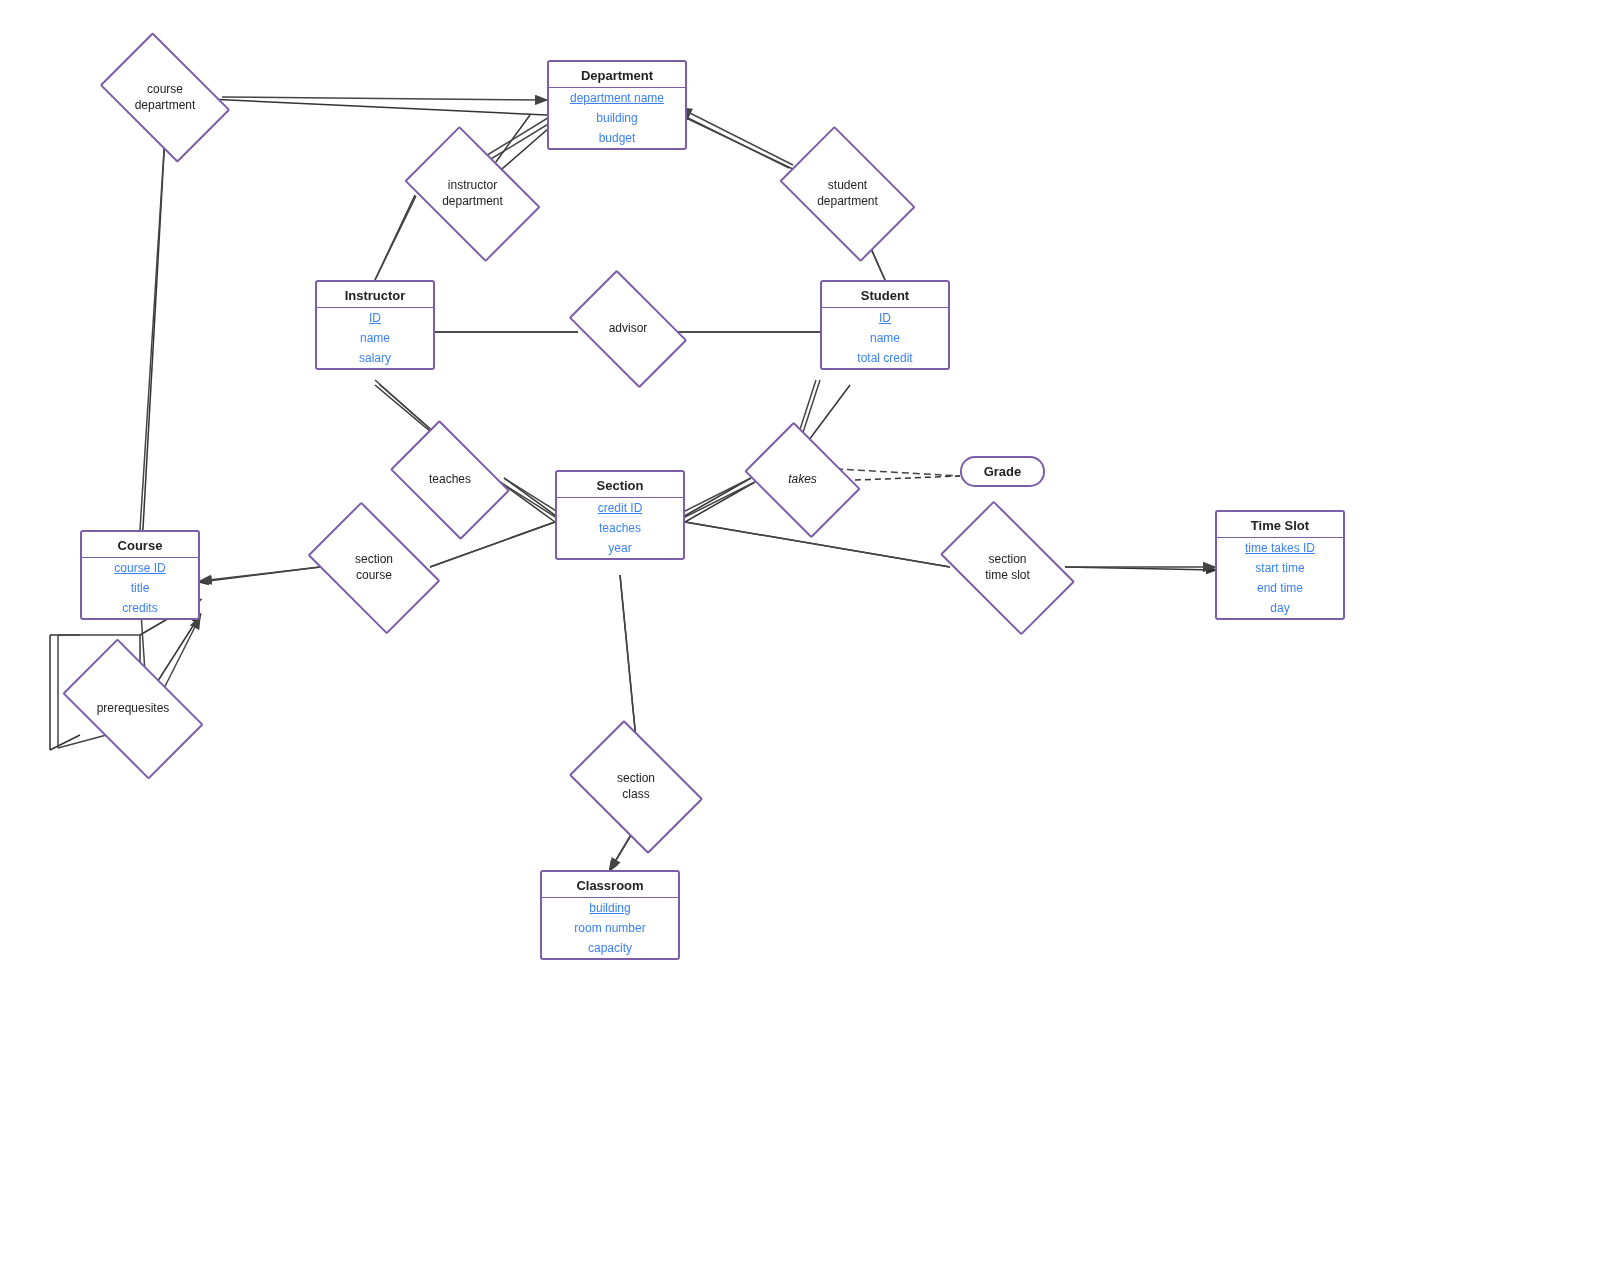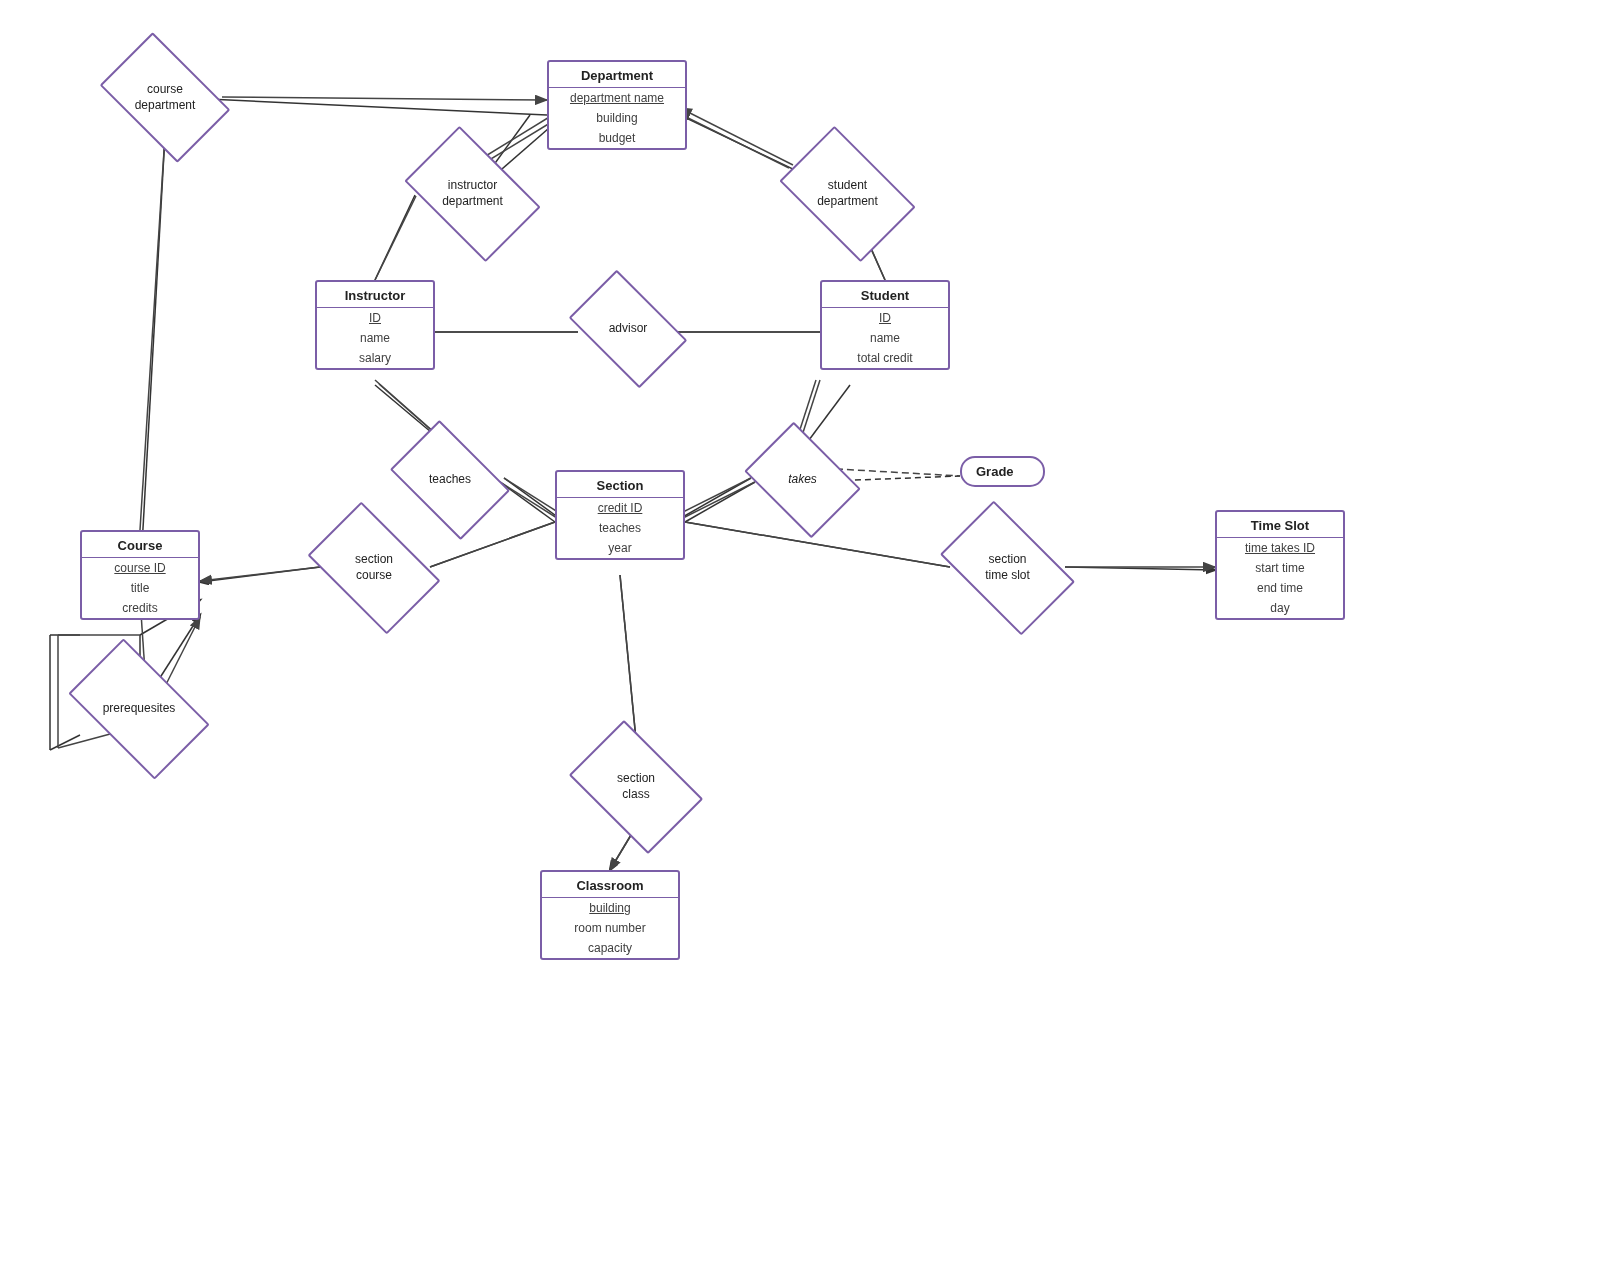--- a/index.html
+++ b/index.html
@@ -38,21 +38,21 @@
       padding: 6px 12px 4px;
       font-size: 13px;
       color: #222;
     }
     .entity .entity-divider {
       border-top: 1px solid #7b5ea7;
     }
     .entity .entity-attr {
       padding: 3px 14px;
       font-size: 12px;
-      color: #404040;
+      color: #3b82f6;
     }
     .entity .entity-attr.underline {
       text-decoration: underline;
     }
     .diamond {
       position: absolute;
       display: flex;
       align-items: center;
       justify-content: center;
       text-align: center;
@@ -73,21 +73,21 @@
       position: relative;
       z-index: 2;
       font-size: 12px;
       line-height: 1.3;
     }
     .grade-box {
       position: absolute;
       border: 2px solid #7b5ea7;
       border-radius: 15px;
       background: #fff;
-      text-align: left;
+      text-align: center;
       font-size: 13px;
       color: #222;
       padding: 6px 14px;
       font-weight: 600;
     }
   </style>
 </head>
 <body>
 
 <div id="diagram">
@@ -317,18 +317,18 @@
   <div class="diamond" style="left:580px;top:748px;width:112px;height:78px;">
     <div class="diamond-shape"></div>
     <span class="diamond-label">section<br>class</span>
   </div>
 
   <div class="diamond" style="left:950px;top:530px;width:115px;height:76px;">
     <div class="diamond-shape"></div>
     <span class="diamond-label">section<br>time slot</span>
   </div>
 
-  <div class="diamond" style="left:78px;top:670px;width:122px;height:78px;text-align:center;">
+  <div class="diamond" style="left:72px;top:670px;width:122px;height:78px;text-align:center;">
     <div class="diamond-shape"></div>
     <span class="diamond-label">prerequesites</span>
   </div>
 
 </div>
 
 </body></html>

